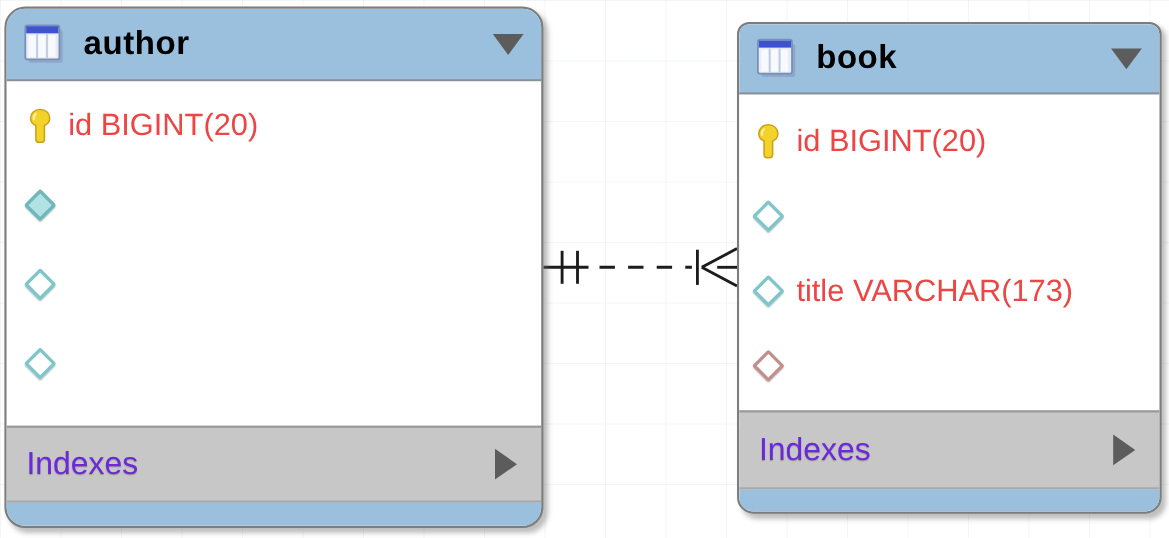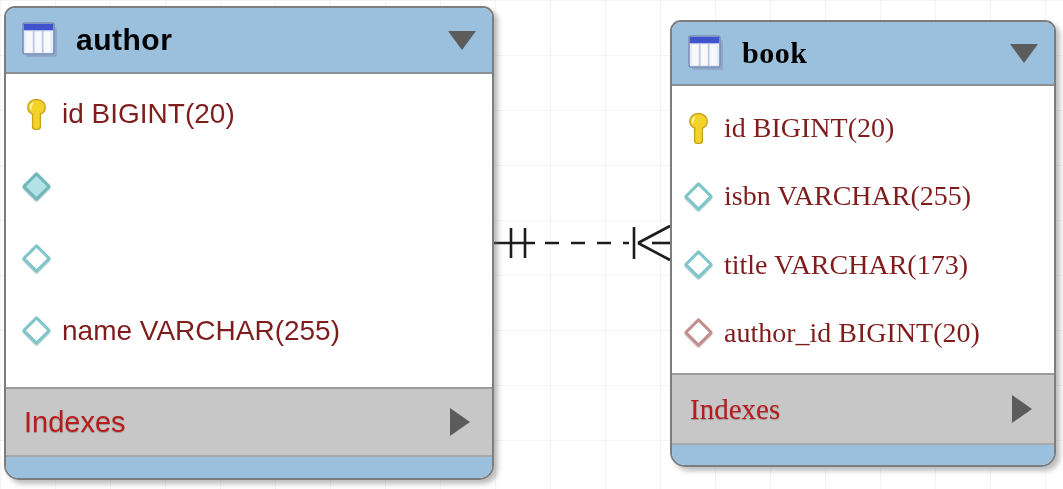--- a/index.html
+++ b/index.html
@@ -20,22 +20,22 @@
     position: absolute;
     display: flex;
     flex-direction: column;
     border: 2px solid #7d7d7d;
     border-radius: 11px 11px 15px 15px;
     box-shadow: 4px 4px 5px rgba(110,110,110,0.45);
     background: #ffffff;
     overflow: hidden;
     box-sizing: border-box;
   }
-  .table-author { left: 4px;  top: 6px;  width: 490px; height: 474px; }
-  .table-book   { left: 670px; top: 20px; width: 386px; height: 447px; font-family: Liberation Serif, serif; }
+  .table-author { left: 4px;  top: 6px;  width: 490px; height: 474px; border-radius: 19px; }
+  .table-book   { left: 670px; top: 20px; width: 386px; height: 447px; }
 
   .tbl-header {
     height: 66px;
     flex: 0 0 66px;
     background: #9ac0dd;
     border-bottom: 2px solid #8a8f94;
     display: flex;
     align-items: center;
     padding: 0 16px 0 14px;
     box-sizing: border-box;
@@ -88,40 +88,40 @@
     border: 3px solid #7ec6ca;
     border-radius: 2px;
     background: #ffffff;
     box-shadow: 1px 1px 1px rgba(130,160,160,0.5);
   }
   .diamond.filled { background: #b2e2e4; border-color: #6fb7bb; }
   .diamond.fk     { border-color: #c28f8f; box-shadow: 1px 1px 1px rgba(170,140,140,0.5); }
 
   .col-label {
     font-size: 28px;
-    color: #7f1d1d;
+    color: #ef4444;
     margin-left: 8px;
     white-space: nowrap;
   }
 
   .tbl-footer {
     flex: 0 0 70px;
     background: #c7c7c7;
     border-top: 2px solid #9b9b9b;
     border-bottom: 2px solid #a8a8a8;
     display: flex;
     align-items: center;
     padding: 0 22px 0 18px;
     box-sizing: border-box;
   }
   .table-book .tbl-footer { flex-basis: 72px; }
 
   .footer-label {
     flex: 1 1 auto;
-    color: #b91c1c;
+    color: #6d28d9;
     font-size: 29px;
     text-shadow: 0 1px 1px rgba(120,120,120,0.6);
   }
 
   .tri-right {
     width: 0; height: 0;
     border-top: 14px solid transparent;
     border-bottom: 14px solid transparent;
     border-left: 20px solid #5c5c5c;
   }
@@ -193,21 +193,20 @@
     </div>
     <div class="col-row">
       <span class="row-icon">
           <span class="diamond"></span>
         </span>
     </div>
     <div class="col-row">
       <span class="row-icon">
           <span class="diamond"></span>
         </span>
-      <span class="col-label">name VARCHAR(255)</span>
     </div>
   </div>
 
   <div class="tbl-footer">
     <span class="footer-label">Indexes</span>
     <span class="tri-right"></span>
   </div>
   <div class="tbl-strip"></div>
 </div>
 
@@ -233,33 +232,31 @@
           <path d="M11.5 1.5 C6.2 1.5 2.8 5.2 2.8 9.3 C2.8 12.4 4.8 15 7.6 16.1 L7.6 28.5 C7.6 30.2 8.8 31.4 10.4 31.4 L12.6 31.4 C14.2 31.4 15.4 30.2 15.4 28.5 L15.4 16.1 C18.2 15 20.2 12.4 20.2 9.3 C20.2 5.2 16.8 1.5 11.5 1.5 Z" fill="#f3d32a" stroke="#c9a31e" stroke-width="1.4"></path>
           <path d="M7.5 5.5 C6 6.8 5.4 8.6 5.8 10.4" fill="none" stroke="#fdf0a0" stroke-width="2" stroke-linecap="round"></path>
         </svg>
       </span>
       <span class="col-label">id BIGINT(20)</span>
     </div>
     <div class="col-row">
       <span class="row-icon">
           <span class="diamond"></span>
         </span>
-      <span class="col-label">isbn VARCHAR(255)</span>
     </div>
     <div class="col-row">
       <span class="row-icon">
           <span class="diamond"></span>
         </span>
       <span class="col-label">title VARCHAR(173)</span>
     </div>
     <div class="col-row">
       <span class="row-icon">
           <span class="diamond fk"></span>
         </span>
-      <span class="col-label">author_id BIGINT(20)</span>
     </div>
   </div>
 
   <div class="tbl-footer">
     <span class="footer-label">Indexes</span>
     <span class="tri-right"></span>
   </div>
   <div class="tbl-strip"></div>
 </div>
 

